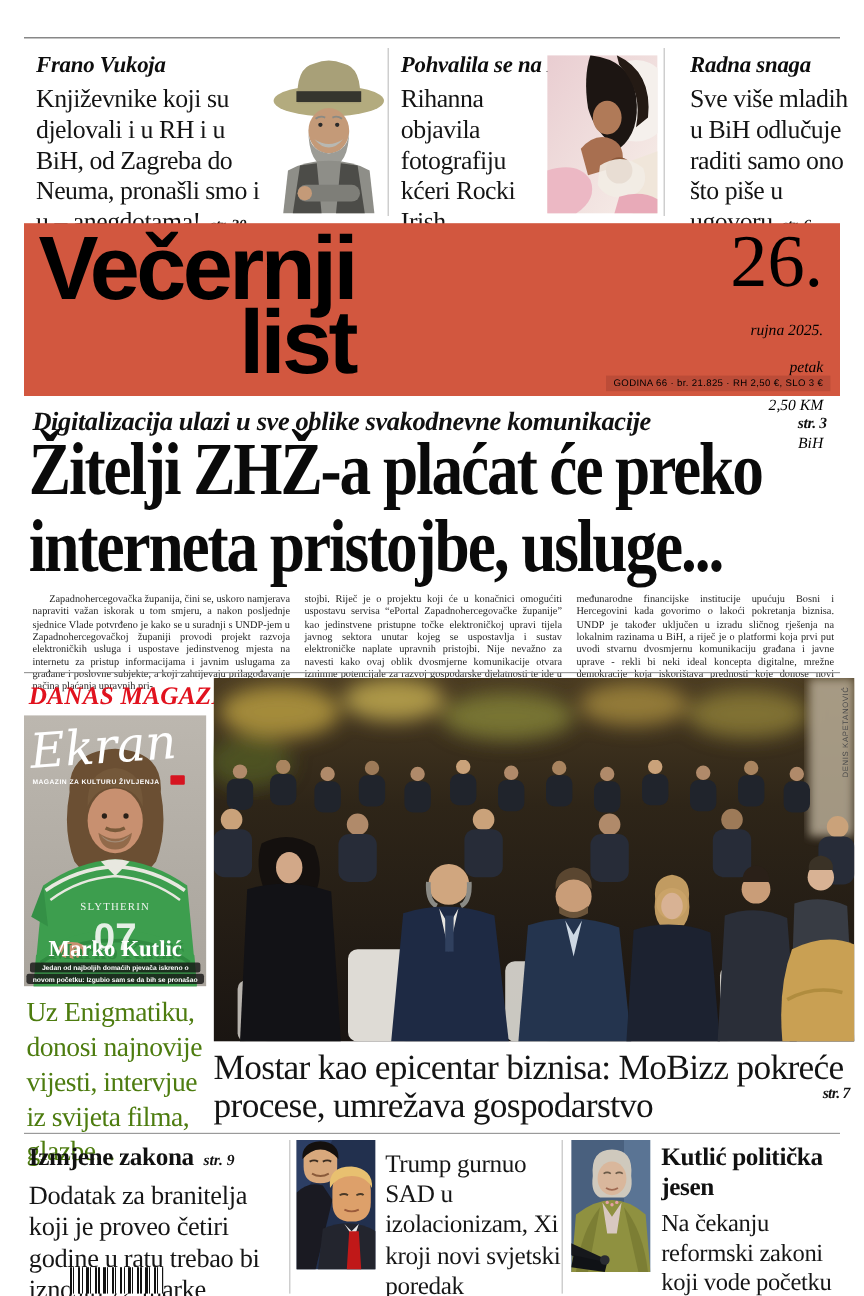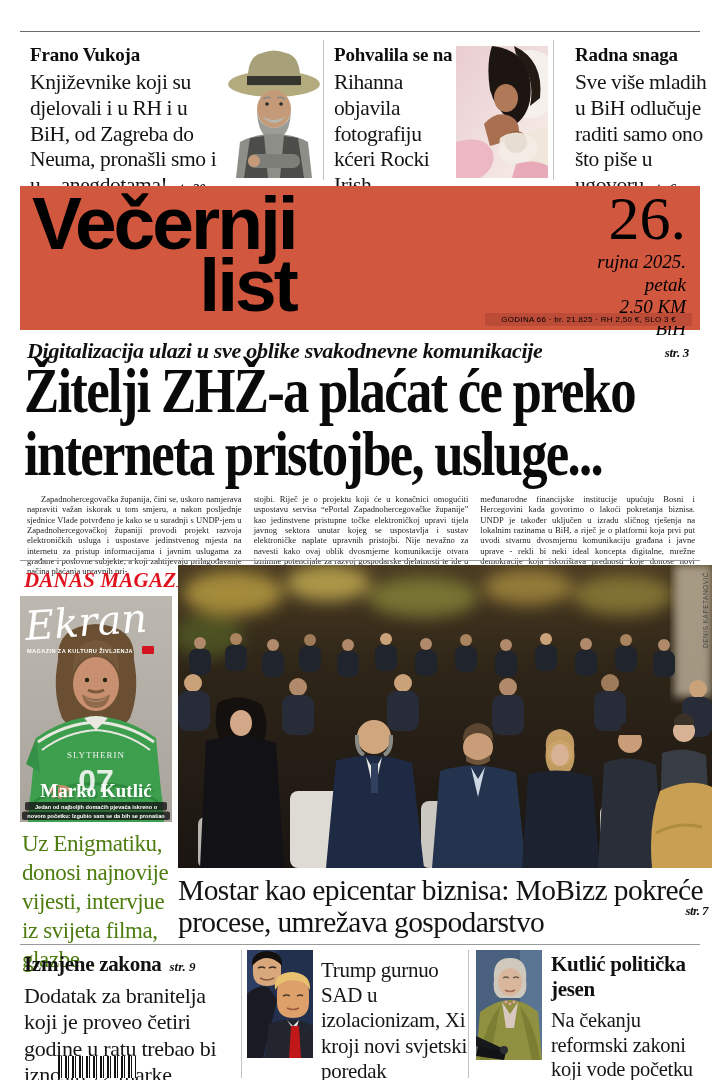--- a/index.html
+++ b/index.html
@@ -3,34 +3,34 @@
 <meta charset="utf-8">
 <style>
   * { margin:0; padding:0; box-sizing:border-box; }
   body { background:#e9e9e9; font-family:"Liberation Serif","DejaVu Serif",serif; }
   .page { position:relative; width:720px; height:1080px; background:#fff; margin:0 auto; overflow:hidden; color:#111; }
 
   .rule-h { position:absolute; height:1px; background:#8a8a8a; }
   .rule-v { position:absolute; width:1px; background:#c2c2c2; }
 
   
-  .kicker { font-weight:bold; font-size:19px; color:#0d0d0d; letter-spacing:-0.2px; }
+  .kicker { font-weight:bold; font-style:italic; font-size:19px; color:#0d0d0d; letter-spacing:-0.2px; }
   .t-headline { font-size:21.5px; line-height:1.2; color:#141414; letter-spacing:-0.4px; margin-top:4px; }
   .pageref { font-style:italic; font-weight:bold; font-size:13px; white-space:nowrap; padding-left:8px; }
   .teaser { position:absolute; }
 
   
   .masthead { position:absolute; left:20px; top:186px; width:680px; height:144px; background:#d2573f; color:#000000; }
   .logo { position:absolute; left:12px; top:4px; font-family:"Liberation Sans","DejaVu Sans",sans-serif; font-weight:bold; line-height:0.88; }
   .logo-l1 { font-size:75px; letter-spacing:-3px; }
   .logo-l2 { font-size:75px; letter-spacing:-3px; text-align:right; margin-top:-4px; }
   .mast-right { position:absolute; right:14px; top:0; text-align:right; }
   .mast-day { font-size:62px; line-height:1.05; }
-  .mast-meta { font-style:italic; font-size:19px; line-height:1.18; margin-top:0; }
-  .issue-line { position:absolute; right:8px; bottom:4px; font-family:"Liberation Sans","DejaVu Sans",sans-serif; font-size:8px; background:#bc4c38; padding:2px 16px; letter-spacing:0.3px; }
+  .mast-meta { font-style:italic; font-size:13px; line-height:1.18; margin-top:16px; }
+  .issue-line { position:absolute; right:8px; bottom:4px; font-family:"Liberation Sans","DejaVu Sans",sans-serif; font-size:8px; background:#bc4c38; padding:2px 6px; letter-spacing:0.3px; }
 
   
   .subhead { position:absolute; left:27px; top:338px; width:668px; font-weight:bold; font-style:italic; font-size:22px; letter-spacing:-0.3px; }
   .subhead .pageref { position:absolute; right:6px; top:7px; }
   .main-headline { position:absolute; left:24px; top:360px; width:760px; font-weight:bold; font-size:60px; line-height:1.02; letter-spacing:-2px; transform:scale(0.88,1.04); transform-origin:0 0; color:#0a0a0a; }
   .body-cols { position:absolute; left:27px; top:494px; width:668px; display:flex; gap:12px; }
   .body-col { flex:1; font-size:8.6px; line-height:1.2; text-align:justify; color:#1c1c1c; }
   .body-col.first { text-indent:14px; }
 
   

